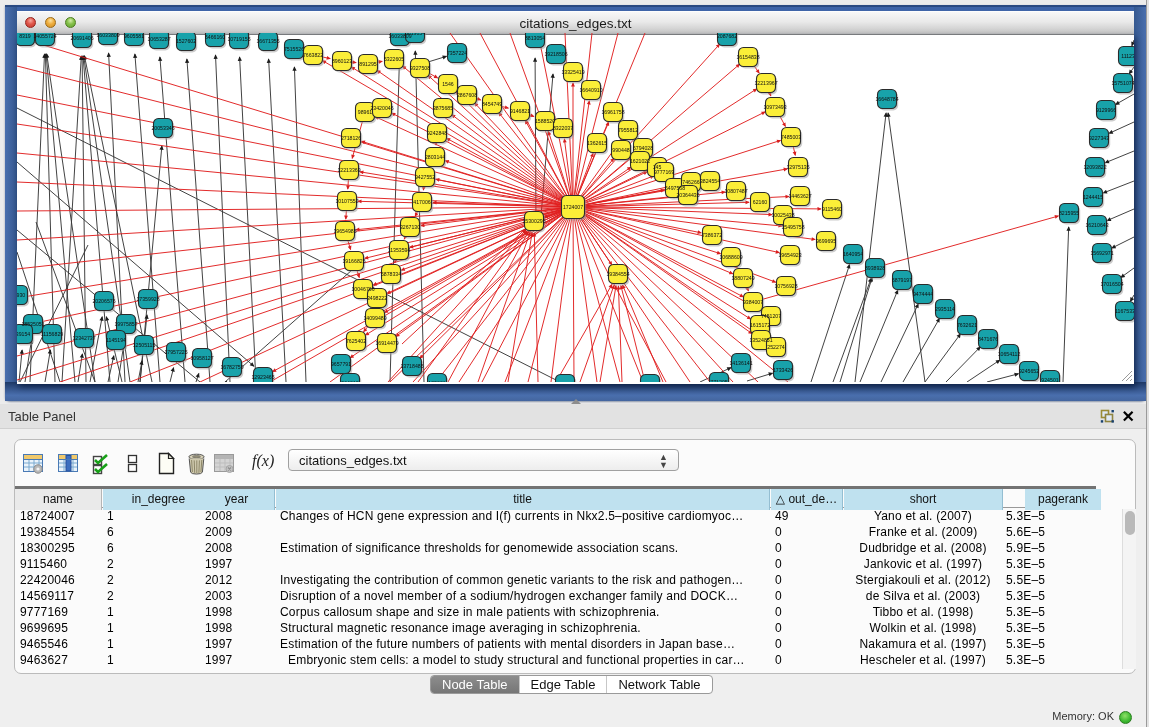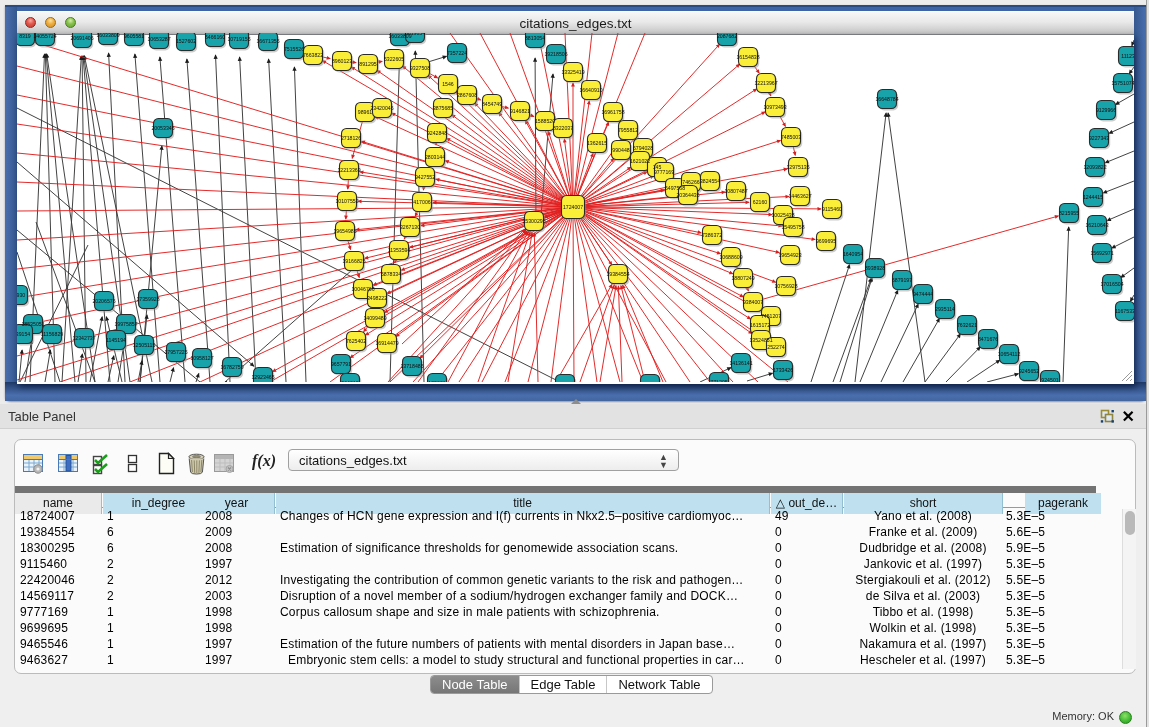--- a/index.html
+++ b/index.html
@@ -15,38 +15,38 @@
 .tl.y {left:28px;background:radial-gradient(circle at 50% 30%,#fbe2a2,#eead3d 45%,#d18f26);border:1px solid #9c6a14}
 .tl.g {left:48px;background:radial-gradient(circle at 50% 30%,#d3edaa,#85c04a 45%,#62a432);border:1px solid #4c7d1e}
 .canvas {position:absolute;left:12px;top:28px;width:1117px;height:349px;background:#fff;box-shadow:2px 3px 6px rgba(10,25,60,.75)}
 .rsliver {position:absolute;left:1146px;top:0;width:3px;height:727px;background:#e2e2e2;border-left:1px solid #9a9a9a}
 .lowpanel {position:absolute;left:0;top:404px;width:1146px;height:323px;background:#efefef}
 .phead {position:absolute;left:0;top:0;width:100%;height:25px;background:#e2e2e2;border-bottom:1px solid #d0d0d0}
 .phead .t {position:absolute;left:8px;top:5px;font-size:13px;color:#333}
 .phead .ic {position:absolute;top:6px}
 .grip {position:absolute;left:571px;top:-5px;width:0;height:0;border-left:5px solid transparent;border-right:5px solid transparent;border-bottom:5px solid #8d8d8d}
 .inner {position:absolute;left:14px;top:35px;width:1122px;height:235px;background:#fbfbfb;border:1px solid #bbb;border-radius:7px}
-.thead {position:absolute;left:0;top:46px;width:1081px;height:22px;border-top:7px solid #737373;border-bottom:1px solid #999}
+.thead {position:absolute;left:0;top:46px;width:1081px;height:22px;border-top:3px solid #737373;border-bottom:1px solid #999}
 .th {position:absolute;top:0;height:21px;background:#bfe1ef;border-right:1px solid #94bed2;font-size:12px;text-align:center;line-height:21px;color:#111}
 .trow {position:absolute;left:0;width:1106px;height:16px;font-size:12px;color:#000;letter-spacing:0.2px}
 .trow span {position:absolute;top:1px;white-space:nowrap}
 .trow span.ctr {text-align:center}
 .sbar {position:absolute;left:1107px;top:69px;width:14px;height:160px;background:#f4f4f4;border-left:1px solid #ddd}
 .sthumb {position:absolute;left:2px;top:2px;width:10px;height:24px;background:#b9b9b9;border-radius:5px}
 .tabs {position:absolute;left:430px;top:271px;height:19px;display:flex;border:1px solid #9a9a9a;border-radius:4px;overflow:hidden;background:#fff;font-size:13px}
 .tab {padding:0 11px;line-height:18px;color:#111}
 .tab.sel {background:linear-gradient(180deg,#8d8d8d,#767676);color:#fff}
 .tab.mid {border-left:1px solid #c7c7c7;border-right:1px solid #c7c7c7}
 .mem {position:absolute;right:32px;bottom:5px;font-size:11px;color:#333}
 .memdot {position:absolute;right:14px;bottom:3px;width:13px;height:13px;border-radius:50%;background:radial-gradient(circle at 45% 35%,#8fe06a,#3cb830 60%,#2e9a26);border:1px solid #2a7d1f}
 .toolbar {position:absolute;left:0;top:0;width:100%;height:46px}
 .toolbar .ti {position:absolute;top:12px}
 .dd {position:absolute;left:273px;top:9px;width:391px;height:22px;border:1px solid #a0a0a0;border-radius:4px;background:linear-gradient(180deg,#fff,#ededed);font-size:13px;line-height:21px;padding-left:10px;color:#111}
 .dd .arr {position:absolute;right:10px;top:3px;font-size:9px;color:#444;line-height:8px}
-.fx {font-family:"Liberation Serif",serif;font-style:italic;font-weight:bold;font-size:16px;color:#222}
+.fx {font-family:"Liberation Serif",serif;font-style:italic;font-weight:normal;font-size:16px;color:#222}
 </style></head>
 <body>
 <div class="frame">
   <div class="leftband"></div>
     <div class="rightband"></div>
     <div class="botband"></div>
   <div class="titlebar">
     <div class="tl r"></div>
       <div class="tl y"></div>
       <div class="tl g"></div>
@@ -816,21 +816,21 @@
   <div class="mem">Memory: OK</div>
     <div class="memdot"></div>
 </div>
 <div class="rowsabs" style="position:absolute;left:0px;top:0px;width:1149px">
 <div class="trow" style="top:508px">
 <span style="left:20px">18724007</span>
       <span style="left:107px">1</span>
       <span style="left:205px">2008</span>
       <span style="left:280px">Changes of HCN gene expression and I(f) currents in Nkx2.5–positive cardiomyoc…</span>
       <span style="left:775px">49</span>
-      <span class="ctr" style="left:843px;width:160px">Yano et al. (2008)</span>
+      <span class="ctr" style="left:843px;width:160px">Yano et al. (2007)</span>
       <span style="left:1006px">5.3E–5</span>
     </div>
     <div class="trow" style="top:524px">
 <span style="left:20px">19384554</span>
       <span style="left:107px">6</span>
       <span style="left:205px">2009</span>
       <span style="left:775px">0</span>
       <span class="ctr" style="left:843px;width:160px">Franke et al. (2009)</span>
       <span style="left:1006px">5.6E–5</span>
     </div>
@@ -875,20 +875,21 @@
       <span style="left:205px">1998</span>
       <span style="left:280px">Corpus callosum shape and size in male patients with schizophrenia.</span>
       <span style="left:775px">0</span>
       <span class="ctr" style="left:843px;width:160px">Tibbo et al. (1998)</span>
       <span style="left:1006px">5.3E–5</span>
     </div>
     <div class="trow" style="top:620px">
 <span style="left:20px">9699695</span>
       <span style="left:107px">1</span>
       <span style="left:205px">1998</span>
+      <span style="left:280px">Structural magnetic resonance image averaging in schizophrenia.</span>
       <span style="left:775px">0</span>
       <span class="ctr" style="left:843px;width:160px">Wolkin et al. (1998)</span>
       <span style="left:1006px">5.3E–5</span>
     </div>
     <div class="trow" style="top:636px">
 <span style="left:20px">9465546</span>
       <span style="left:107px">1</span>
       <span style="left:205px">1997</span>
       <span style="left:280px">Estimation of the future numbers of patients with mental disorders in Japan base…</span>
       <span style="left:775px">0</span>

